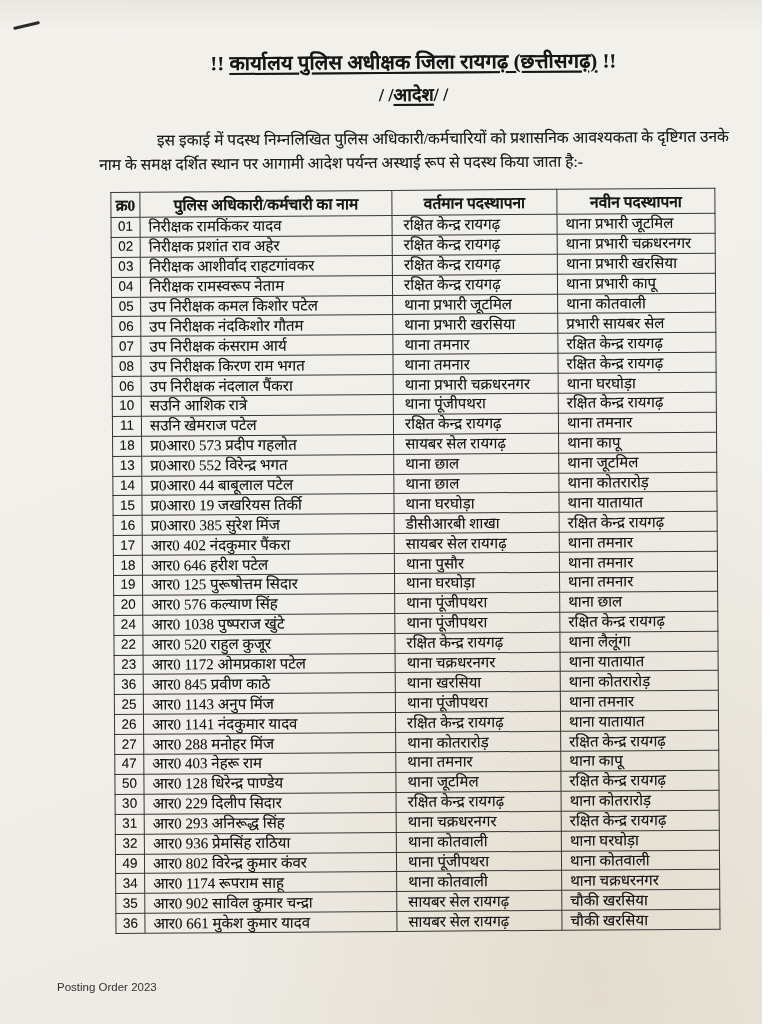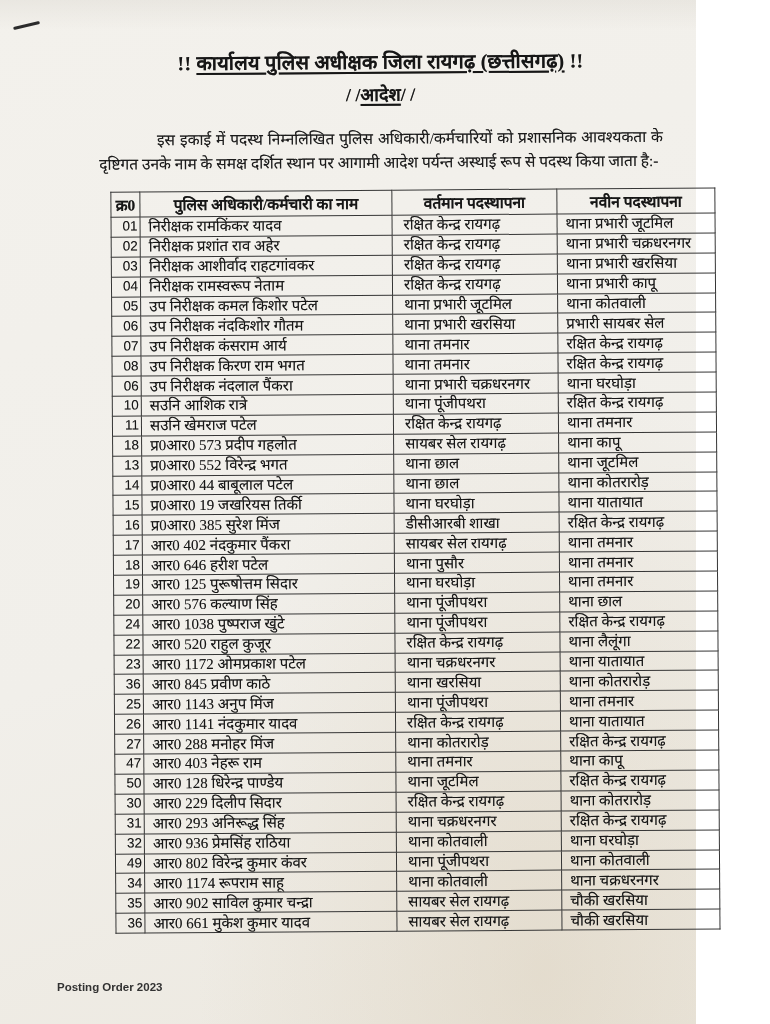--- a/index.html
+++ b/index.html
@@ -5,28 +5,27 @@
   html, body {
     margin: 0;
     padding: 0;
     width: 770px;
     height: 1024px;
     overflow: hidden;
     font-family: "Liberation Serif", "DejaVu Serif", serif;
   }
   .page {
     position: relative;
-    width: 652px;
+    width: 762px;
     height: 1024px;
     background:
       radial-gradient(ellipse at 78% 95%, rgba(203,186,156,0.28) 0%, rgba(203,186,156,0.0) 45%),
       linear-gradient(180deg, rgba(150,142,128,0.10) 0%, rgba(150,142,128,0.0) 3%),
       linear-gradient(160deg, #f3f1ec 0%, #f1efea 55%, #ece8df 100%);
     color: #1e1e1e;
-    padding-left: 44px;
   }
   .pen-mark {
     position: absolute;
     left: 13px;
     top: 24px;
     width: 27px;
     height: 2.6px;
     background: #2b2b2b;
     border-radius: 2px;
     transform: rotate(-13deg);
@@ -89,31 +88,31 @@
     height: 24px;
     padding: 0 3px;
     text-align: center;
   }
   table.transfer td {
     height: 18.9px;
     line-height: 18px;
     padding: 0 6px;
     vertical-align: middle;
   }
-  table.transfer td.c-serial { text-align: right; padding: 0 2px; font-family: "Liberation Sans", sans-serif; font-size: 13.5px; }
+  table.transfer td.c-serial { text-align: center; padding: 0 2px; font-family: "Liberation Sans", sans-serif; font-size: 13.5px; }
   table.transfer td.c-name   { padding-left: 8px; }
   table.transfer td.c-cur    { padding-left: 11px; }
   table.transfer td.c-new    { padding-left: 8px; }
   .footer {
     position: absolute;
     left: 57px;
     top: 981px;
     font-family: "Liberation Sans", "DejaVu Sans", sans-serif;
     font-size: 11.5px;
-    font-weight: 700;
+    font-weight: 400;
     color: #323232;
   }
 </style>
 </head>
 <body>
 
 <div class="page">
   <div class="pen-mark"></div>
 
   <div class="content">

